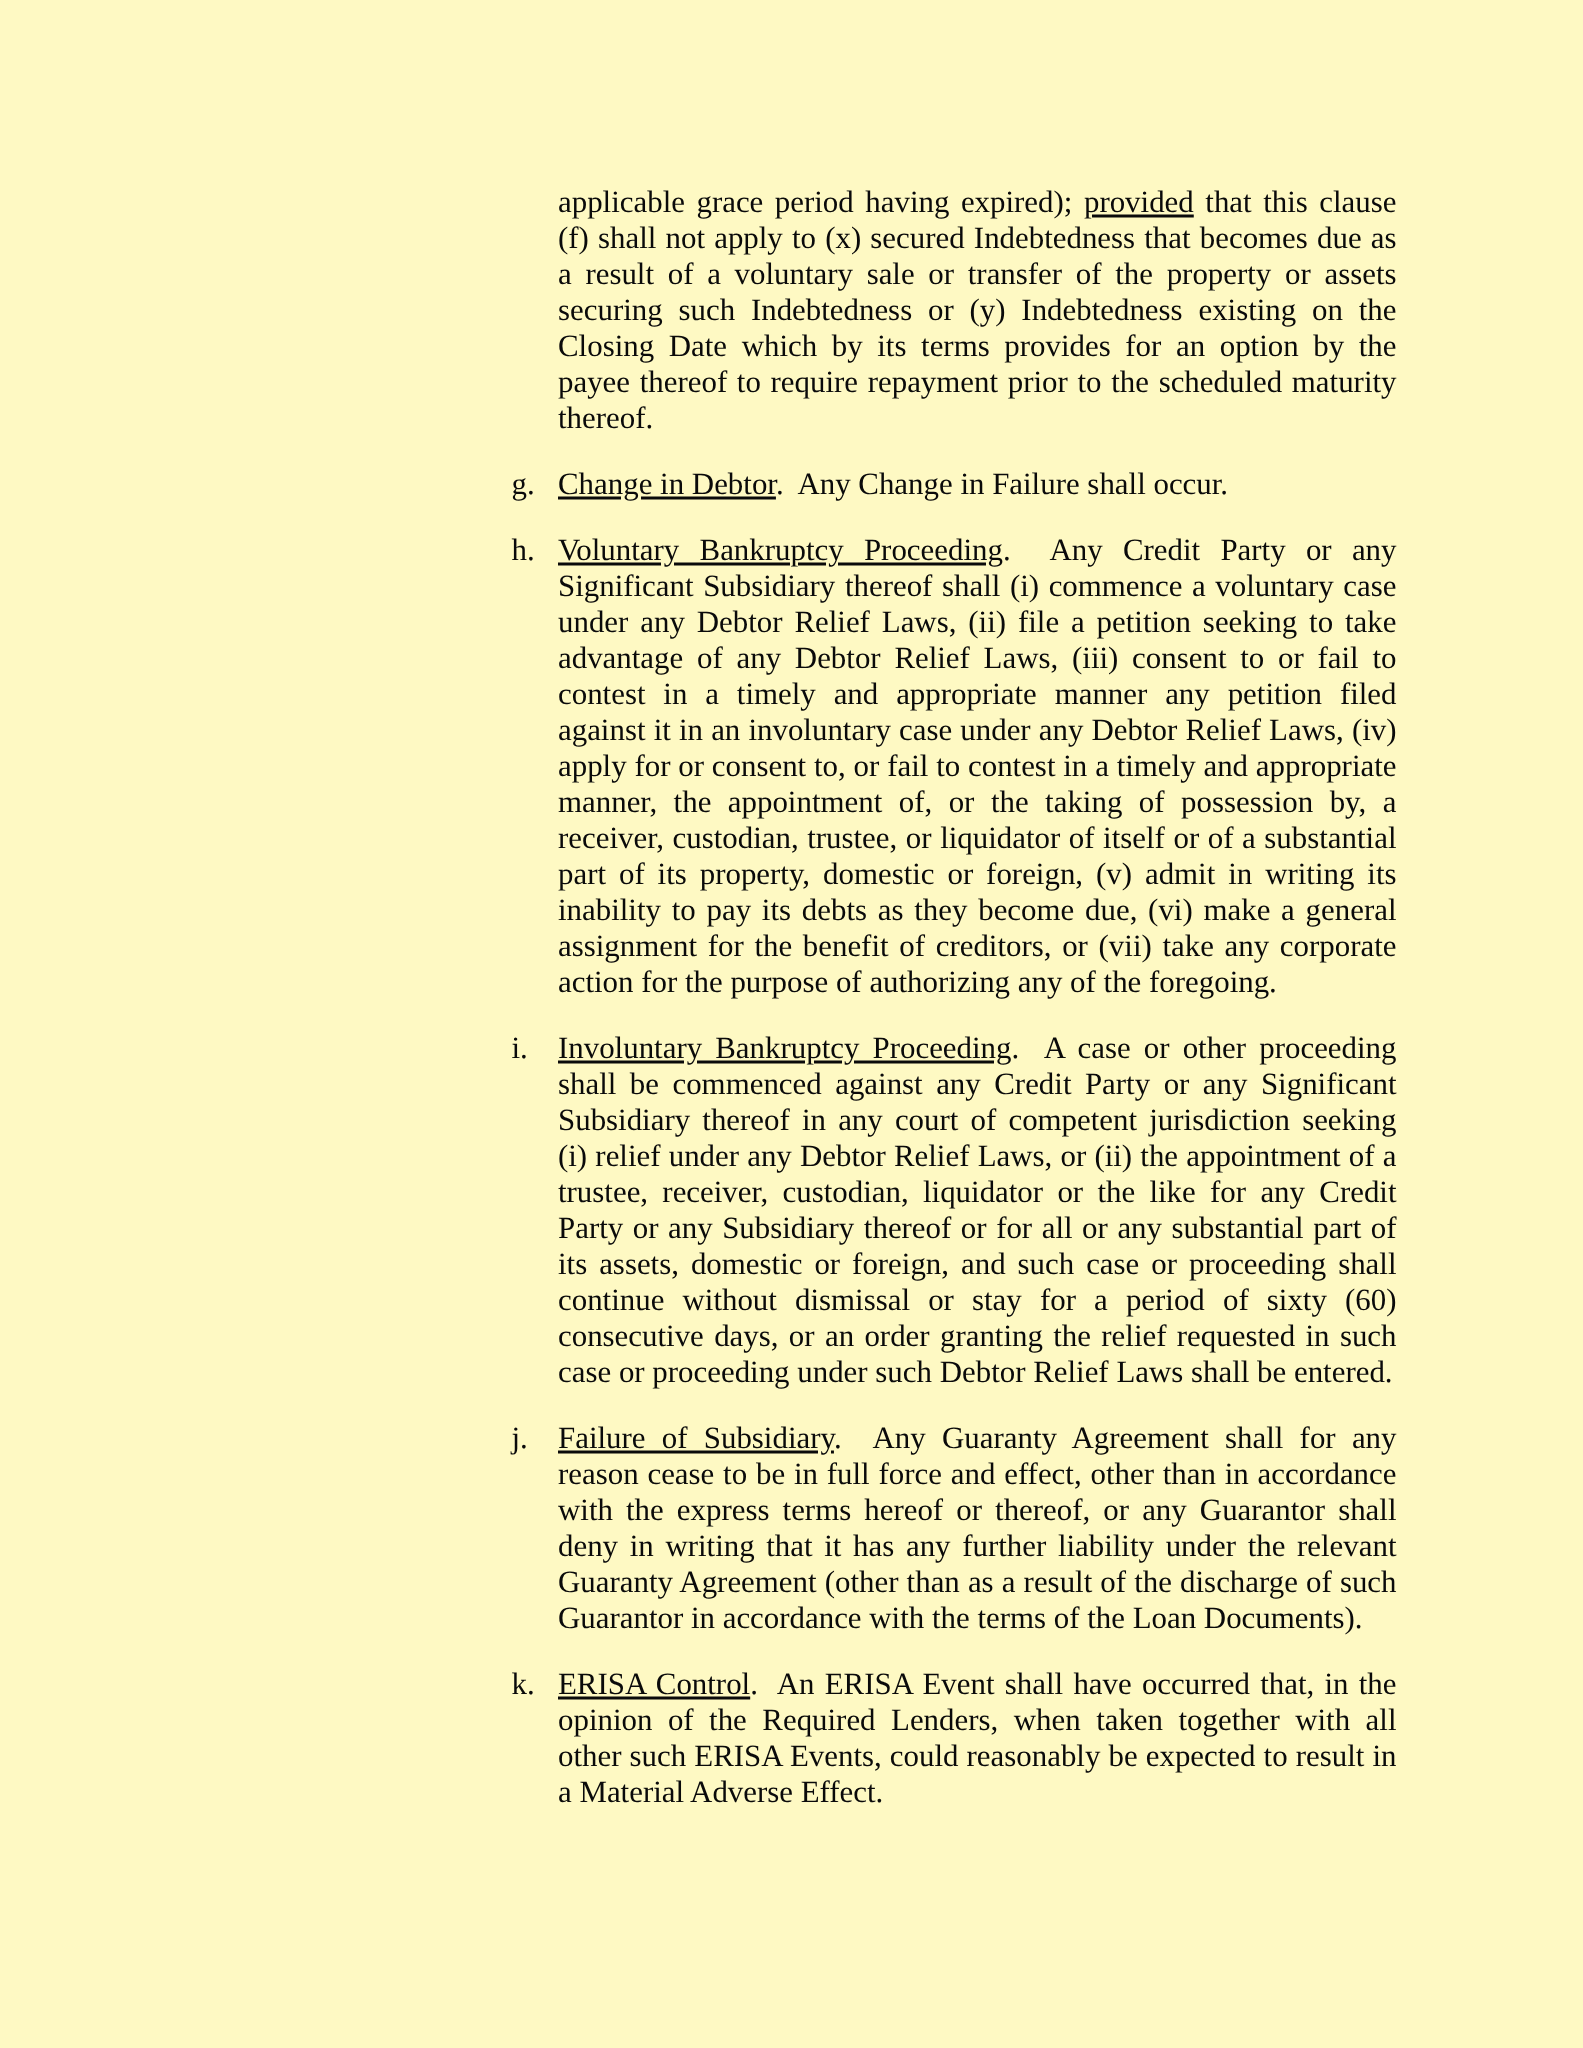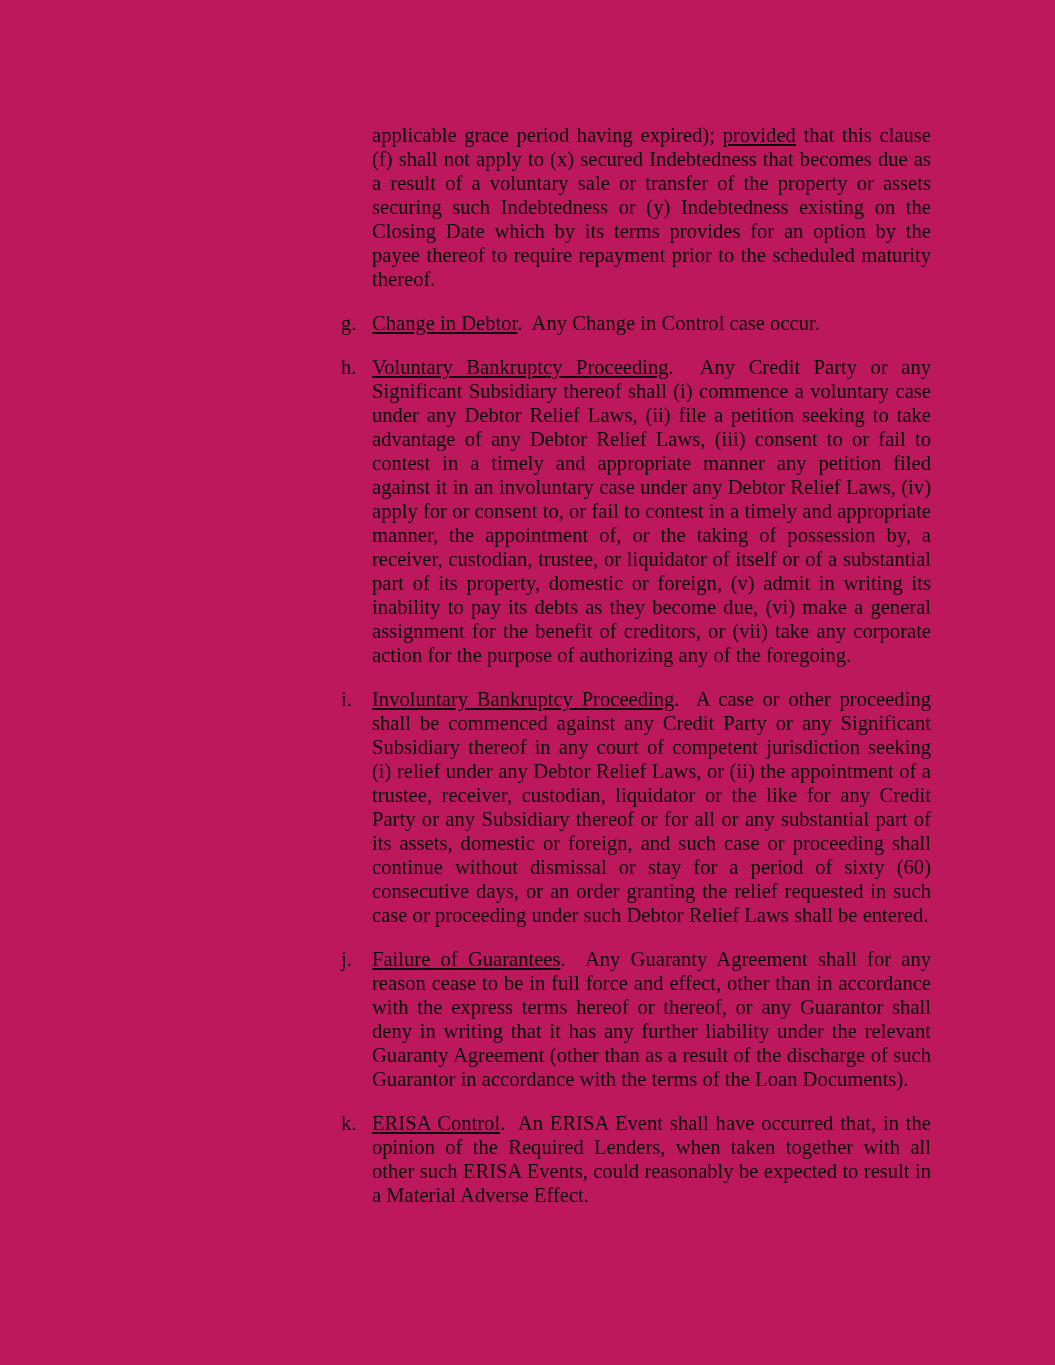--- a/index.html
+++ b/index.html
@@ -4,21 +4,21 @@
   <style>
     html, body {
       margin: 0;
       padding: 0;
       background: #ffffff;
     }
     .page {
       position: relative;
       width: 1055px;
       height: 1365px;
-      background: #be185d;
+      background: #fef9c3;
       overflow: hidden;
       font-family: "Liberation Serif", "DejaVu Serif", serif;
       color: #0a0a0a;
     }
     .content {
       position: absolute;
       top: 123px;
       left: 372px;
       width: 559px;
       font-size: 20.6px;
@@ -49,35 +49,35 @@
 </head>
 <body>
 
 <div class="page">
   <div class="content">
 
     <p class="para"><span>applicable grace period having expired); </span><span class="u">provided</span><span> that this clause (f) shall not apply to (x) secured Indebtedness that becomes due as a result of a voluntary sale or transfer of the property or assets securing such Indebtedness or (y) Indebtedness existing on the Closing Date which by its terms provides for an option by the payee thereof to require repayment prior to the scheduled maturity thereof.</span></p>
 
     <div class="clause">
       <span class="clause-letter">g.</span><span class="u">Change in Debtor</span><span class="clause-heading-suffix">.&nbsp;</span>
-      <span>Any Change in Control case occur.</span>
+      <span>Any Change in Failure shall occur.</span>
     </div>
 
     <div class="clause">
       <span class="clause-letter">h.</span><span class="u">Voluntary Bankruptcy Proceeding</span><span class="clause-heading-suffix">.&nbsp;</span>
       <span>Any Credit Party or any Significant Subsidiary thereof shall (i) commence a voluntary case under any Debtor Relief Laws, (ii) file a petition seeking to take advantage of any Debtor Relief Laws, (iii) consent to or fail to contest in a timely and appropriate manner any petition filed against it in an involuntary case under any Debtor Relief Laws, (iv) apply for or consent to, or fail to contest in a timely and appropriate manner, the appointment of, or the taking of possession by, a receiver, custodian, trustee, or liquidator of itself or of a substantial part of its property, domestic or foreign, (v) admit in writing its inability to pay its debts as they become due, (vi) make a general assignment for the benefit of creditors, or (vii) take any corporate action for the purpose of authorizing any of the foregoing.</span>
     </div>
 
     <div class="clause">
       <span class="clause-letter">i.</span><span class="u">Involuntary Bankruptcy Proceeding</span><span class="clause-heading-suffix">.&nbsp;</span>
       <span>A case or other proceeding shall be commenced against any Credit Party or any Significant Subsidiary thereof in any court of competent jurisdiction seeking (i) relief under any Debtor Relief Laws, or (ii) the appointment of a trustee, receiver, custodian, liquidator or the like for any Credit Party or any Subsidiary thereof or for all or any substantial part of its assets, domestic or foreign, and such case or proceeding shall continue without dismissal or stay for a period of sixty (60) consecutive days, or an order granting the relief requested in such case or proceeding under such Debtor Relief Laws shall be entered.</span>
     </div>
 
     <div class="clause">
-      <span class="clause-letter">j.</span><span class="u">Failure of Guarantees</span><span class="clause-heading-suffix">.&nbsp;</span>
+      <span class="clause-letter">j.</span><span class="u">Failure of Subsidiary</span><span class="clause-heading-suffix">.&nbsp;</span>
       <span>Any Guaranty Agreement shall for any reason cease to be in full force and effect, other than in accordance with the express terms hereof or thereof, or any Guarantor shall deny in writing that it has any further liability under the relevant Guaranty Agreement (other than as a result of the discharge of such Guarantor in accordance with the terms of the Loan Documents).</span>
     </div>
 
     <div class="clause">
       <span class="clause-letter">k.</span><span class="u">ERISA Control</span><span class="clause-heading-suffix">.&nbsp;</span>
       <span>An ERISA Event shall have occurred that, in the opinion of the Required Lenders, when taken together with all other such ERISA Events, could reasonably be expected to result in a Material Adverse Effect.</span>
     </div>
 
   </div>
 </div>

